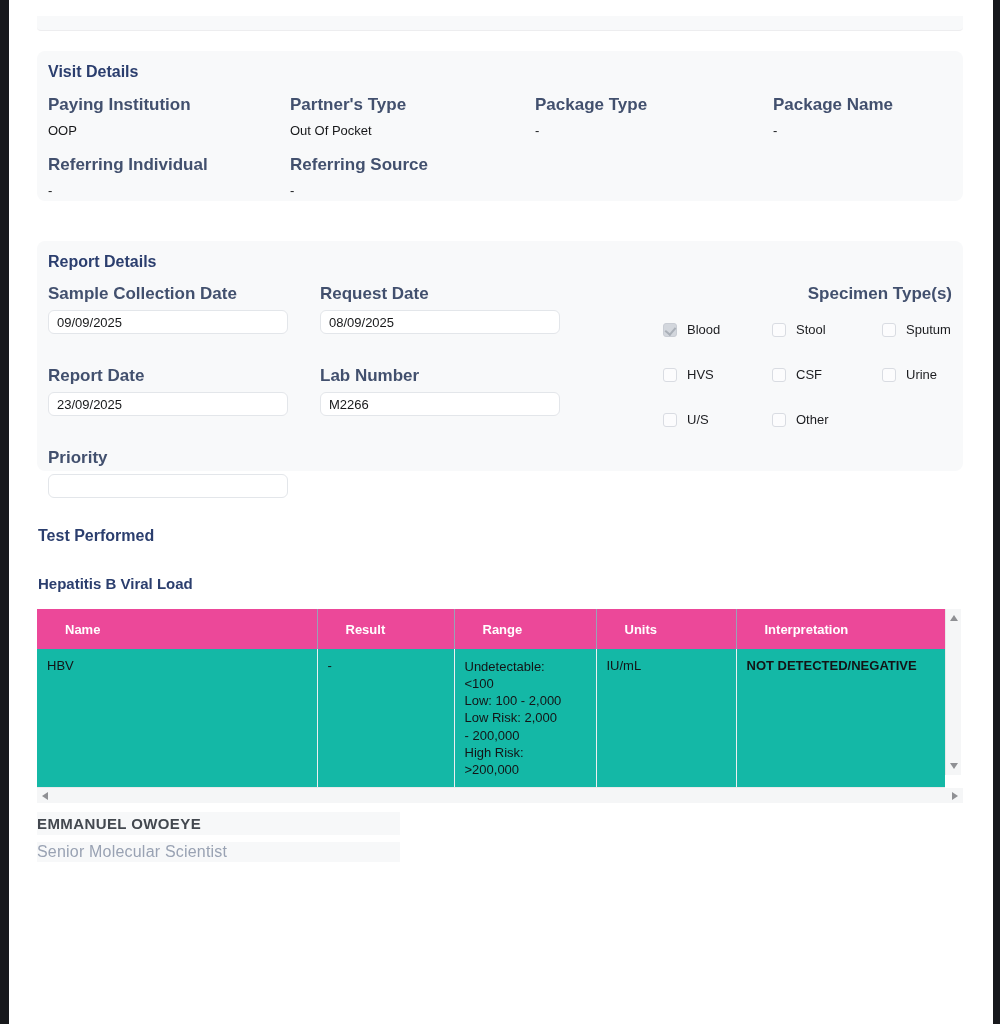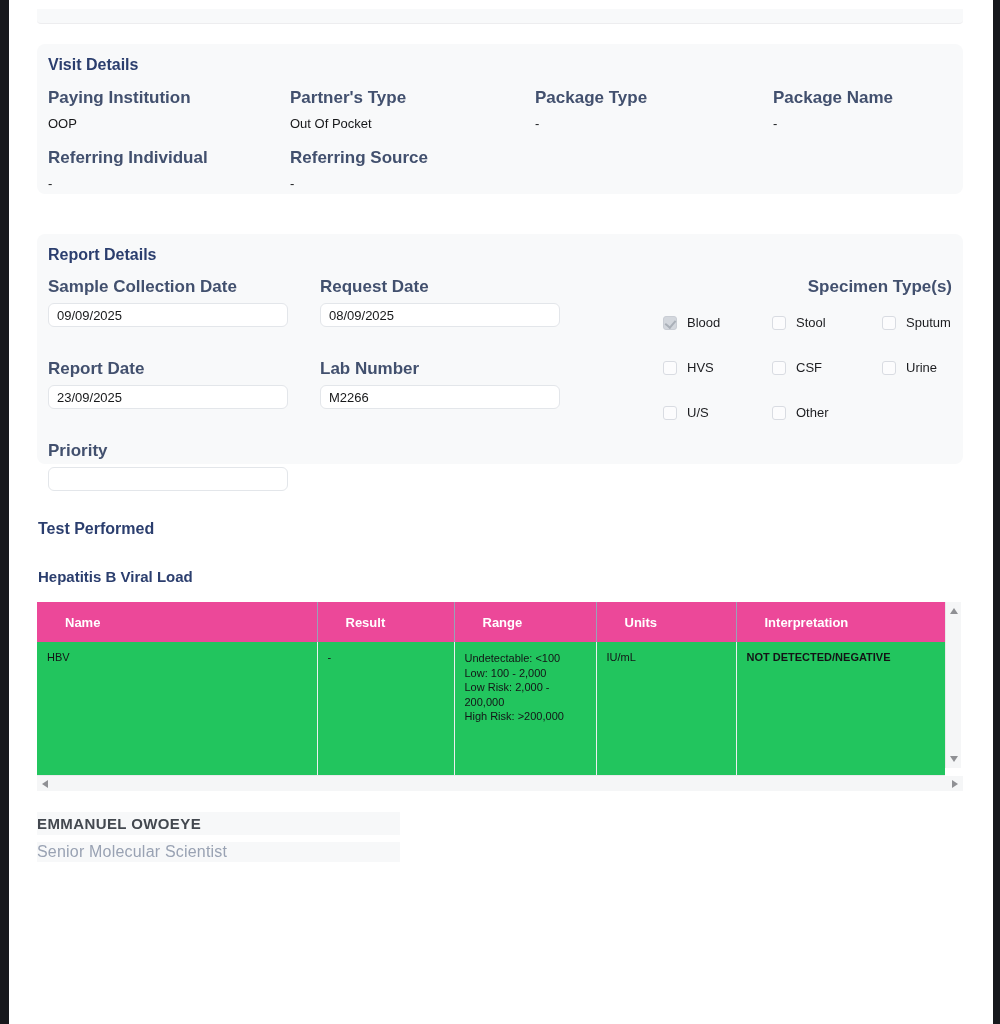--- a/index.html
+++ b/index.html
@@ -2,21 +2,21 @@
 <html><head>
 <meta charset="utf-8">
 <style>
   * { margin:0; padding:0; box-sizing:border-box; }
   html,body { width:1000px; height:1024px; background:#ffffff; overflow:hidden;
               font-family:"Liberation Sans","DejaVu Sans",sans-serif; }
   .frame-edge { position:absolute; top:0; height:1024px; background:#17181c; z-index:50; }
   .frame-left { left:0; width:9px; }
   .frame-right { left:993px; width:7px; }
 
-  .content { position:absolute; left:37px; top:9px; width:926px; }
+  .content { position:absolute; left:37px; top:16px; width:926px; }
 
   .top-fragment { height:15px; background:#f8f9fa; border-bottom:1px solid #ededef;
                   border-radius:0 0 4px 4px; }
 
   .card { background:#f8f9fa; border-radius:8px; }
 
   
   .visit-card { margin-top:20px; height:150px; padding:12px 11px; }
   .section-title { font-size:16px; font-weight:bold; color:#2b3e6e; }
   .vd-grid { display:grid; grid-template-columns:242px 245px 238px 1fr; margin-top:14px; }
@@ -45,39 +45,39 @@
 
   
   .tp-title { margin-top:56px; margin-left:1px; font-size:16px; font-weight:bold; color:#2b3e6e; }
   .test-name { margin-top:30px; margin-left:1px; font-size:15px; font-weight:bold; color:#2b3e6e; }
 
   .table-wrap { position:relative; margin-top:17px; width:926px; }
   table.results { border-collapse:collapse; table-layout:fixed; width:908px; }
   table.results th { background:#ec4899; color:#ffffff; font-size:13px; font-weight:bold;
                      text-align:left; padding:8px 28px; height:40px; border-left:1px solid #9aa1b8; }
   table.results th:first-child { border-left:none; }
-  table.results td { background:#22c55e; font-size:11px; color:#131416; vertical-align:top;
+  table.results td { background:#14b8a6; font-size:13px; color:#131416; vertical-align:top;
                      padding:9px 10px; border-left:1px solid #eceef1; border-bottom:1px solid #e9eaec;
                      height:133px; }
   table.results td:first-child { border-left:none; }
   .range-lines { width:100px; line-height:1.32; }
   .interp { font-weight:bold; }
 
   
   .vscroll { position:absolute; left:908px; top:0; width:16px; height:166px; background:#f5f6f7;
              border-left:1px solid #e8e8e8; }
   .hscroll { position:relative; width:926px; height:15px; background:#f5f6f7; margin-top:0; }
   .sb-arrow { position:absolute; width:0; height:0; }
   .arr-up   { left:4px; top:6px; border-left:4px solid transparent; border-right:4px solid transparent; border-bottom:6px solid #8f9094; }
   .arr-down { left:4px; bottom:6px; border-left:4px solid transparent; border-right:4px solid transparent; border-top:6px solid #8f9094; }
   .arr-left { left:5px; top:4px; border-top:4px solid transparent; border-bottom:4px solid transparent; border-right:6px solid #8f9094; }
   .arr-right{ right:5px; top:4px; border-top:4px solid transparent; border-bottom:4px solid transparent; border-left:6px solid #8f9094; }
 
   
-  .sig-name-strip { margin-top:21px; width:363px; height:23px; background:#f7f8f9; display:flex; align-items:center; }
+  .sig-name-strip { margin-top:9px; width:363px; height:23px; background:#f7f8f9; display:flex; align-items:center; }
   .sig-name { font-size:15px; font-weight:bold; color:#43484f; letter-spacing:0.4px; }
   .sig-role-strip { margin-top:7px; width:363px; height:20px; background:#f7f8f9; display:flex; align-items:center; }
   .sig-role { font-size:16px; font-weight:normal; color:#99a2b3; letter-spacing:0.2px; }
 </style>
 </head>
 <body>
 
 <div class="frame-edge frame-left"></div>
 <div class="frame-edge frame-right"></div>
 

